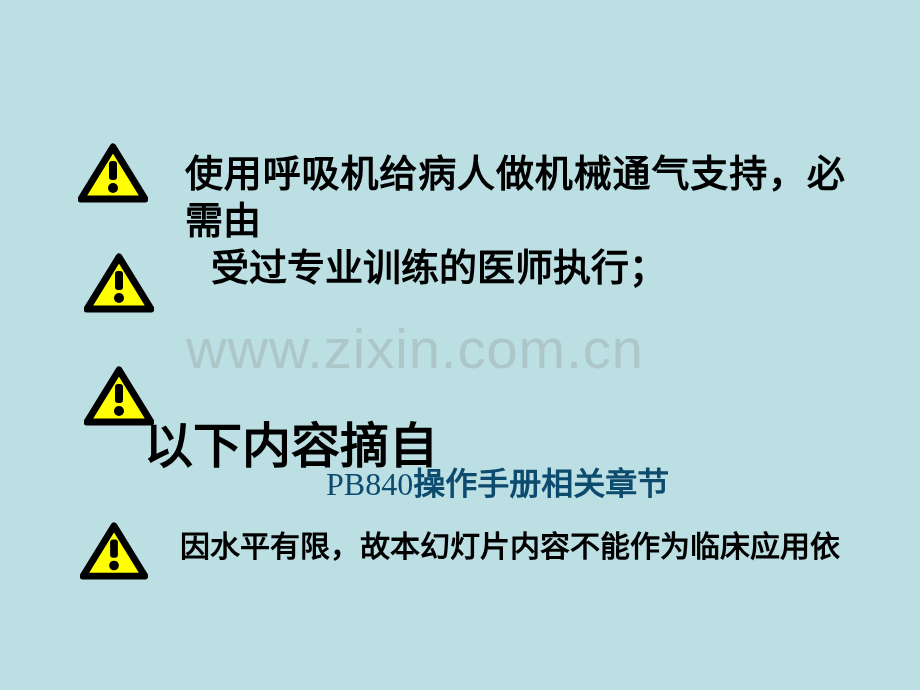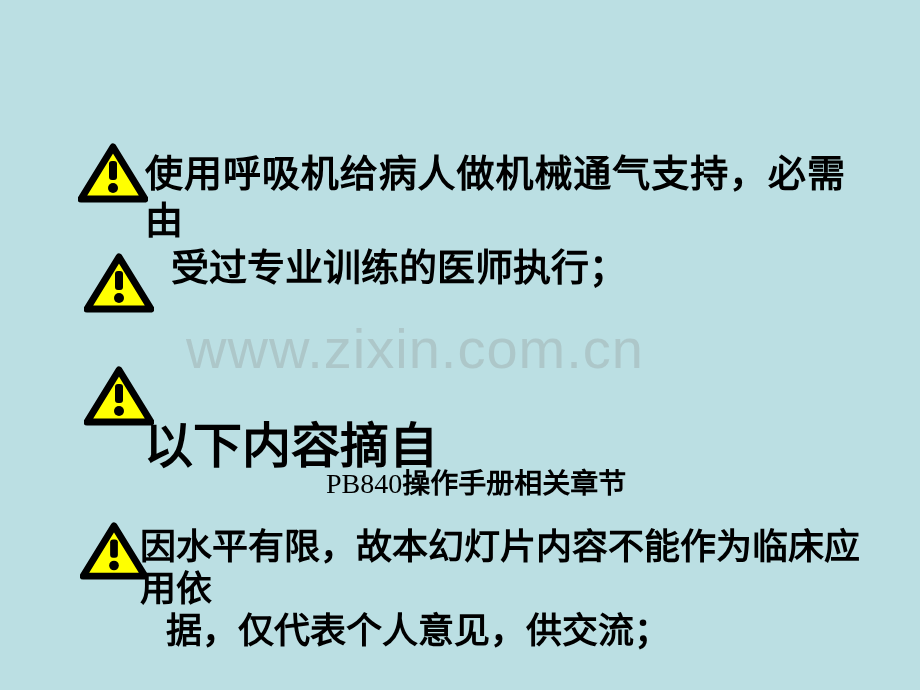--- a/index.html
+++ b/index.html
@@ -62,30 +62,31 @@
     line-height: 47px;
     color: #000000;
     text-align: justify;
     text-justify: inter-ideograph;
     letter-spacing: 0px;
     white-space: normal;
   }
 
   .para .indent-line {
     display: block;
+    margin-left: 40px;
   }
 
   
   .subline {
     position: absolute;
     font-family: "Liberation Sans", "DejaVu Sans", sans-serif;
     font-weight: bold;
-    font-size: 28px;
+    font-size: 32px;
     line-height: 30px;
-    color: #000000;
+    color: #0c4a6e;
     white-space: nowrap;
   }
   .subline .latin {
     font-family: "Liberation Serif", "DejaVu Serif", serif;
     font-weight: normal;
   }
 
   .heading {
     position: absolute;
     font-family: "Liberation Sans", "DejaVu Sans", sans-serif;
@@ -142,19 +143,18 @@
     </div>
 
     <span class="warn-icon" style="left:80px; top:522px;">
       <svg width="68" height="58" viewBox="0 0 70 60" aria-hidden="true">
         <path d="M35 4 L67 56 L3 56 Z" fill="#ffff00" stroke="#000000" stroke-width="7" stroke-linejoin="round"></path>
         <rect x="31" y="18" width="8" height="19" rx="3" fill="#000000"></rect>
         <circle cx="35" cy="45" r="5" fill="#000000"></circle>
       </svg>
     </span>
 
-    <div class="para" style="left:140px; top:526px; width:720px; font-size:36px; line-height:42px;">
+    <div class="para" style="left:140px; top:526px; width:720px; font-size:30px; line-height:42px;">
       <span class="indent-line">因水平有限，故本幻灯片内容不能作为临床应用依</span>
-      <span class="indent-line" style="padding-left:26px;">据，仅代表个人意见，供交流；</span>
     </div>
 
   </div>
 </div>
 
 </body></html>

